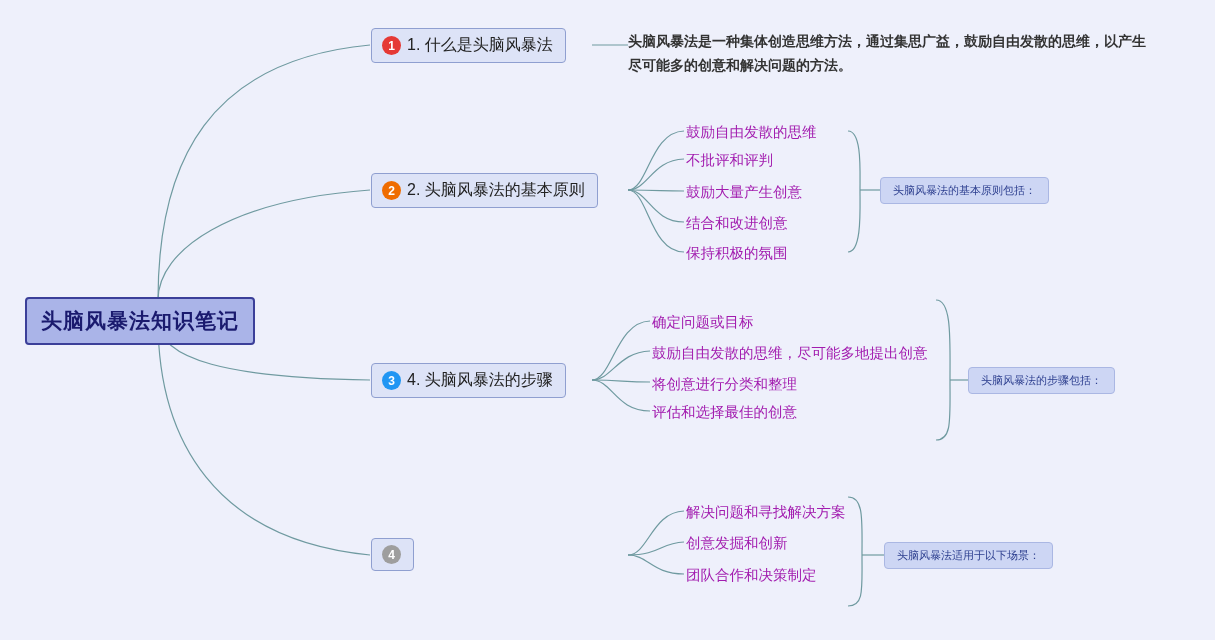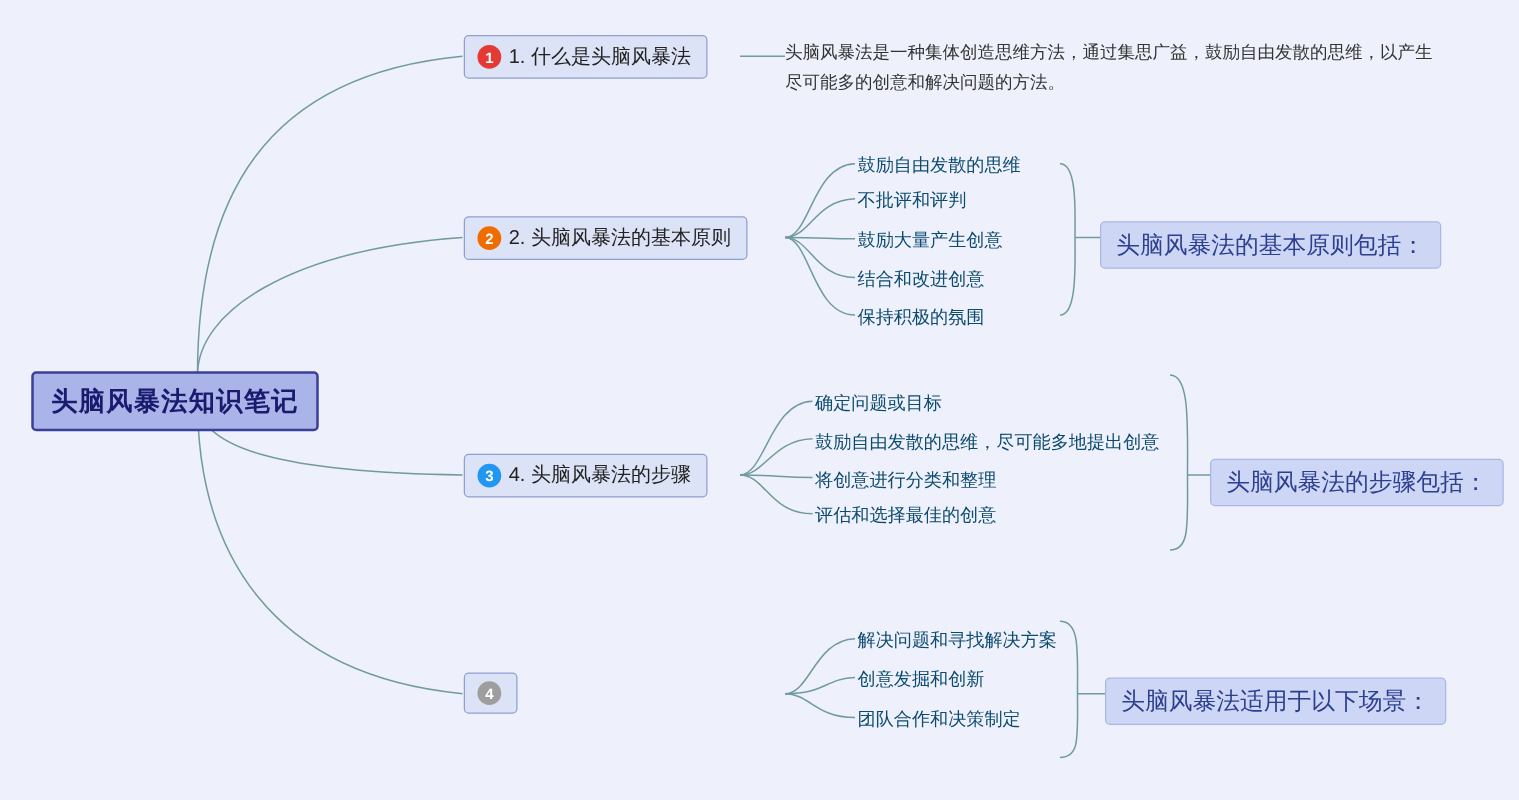--- a/index.html
+++ b/index.html
@@ -67,41 +67,42 @@
     color: #fff;
     font-size: 12px;
     font-weight: bold;
     flex: 0 0 auto;
     line-height: 1;
   }
   
   .leaf {
     position: absolute;
     font-size: 14.5px;
-    color: #0c4a6e;
+    color: #a21caf;
     white-space: nowrap;
   }
   
   .note {
     position: absolute;
     background: #cdd6f4;
     border: 1px solid #aab7e3;
     border-radius: 4px;
     padding: 5px 12px;
-    font-size: 19px;
+    font-size: 11px;
     color: #2d3f8f;
     white-space: nowrap;
   }
   
   .para {
     position: absolute;
     font-size: 14px;
     line-height: 1.7;
     color: #333;
     width: 528px;
+    font-weight: bold;
   }
 </style>
 </head>
 <body>
 
 <div id="canvas">
 
   <svg class="links" viewBox="0 0 1215 640">
     <g fill="none" stroke="#6f9aa0" stroke-width="1.2">
 

